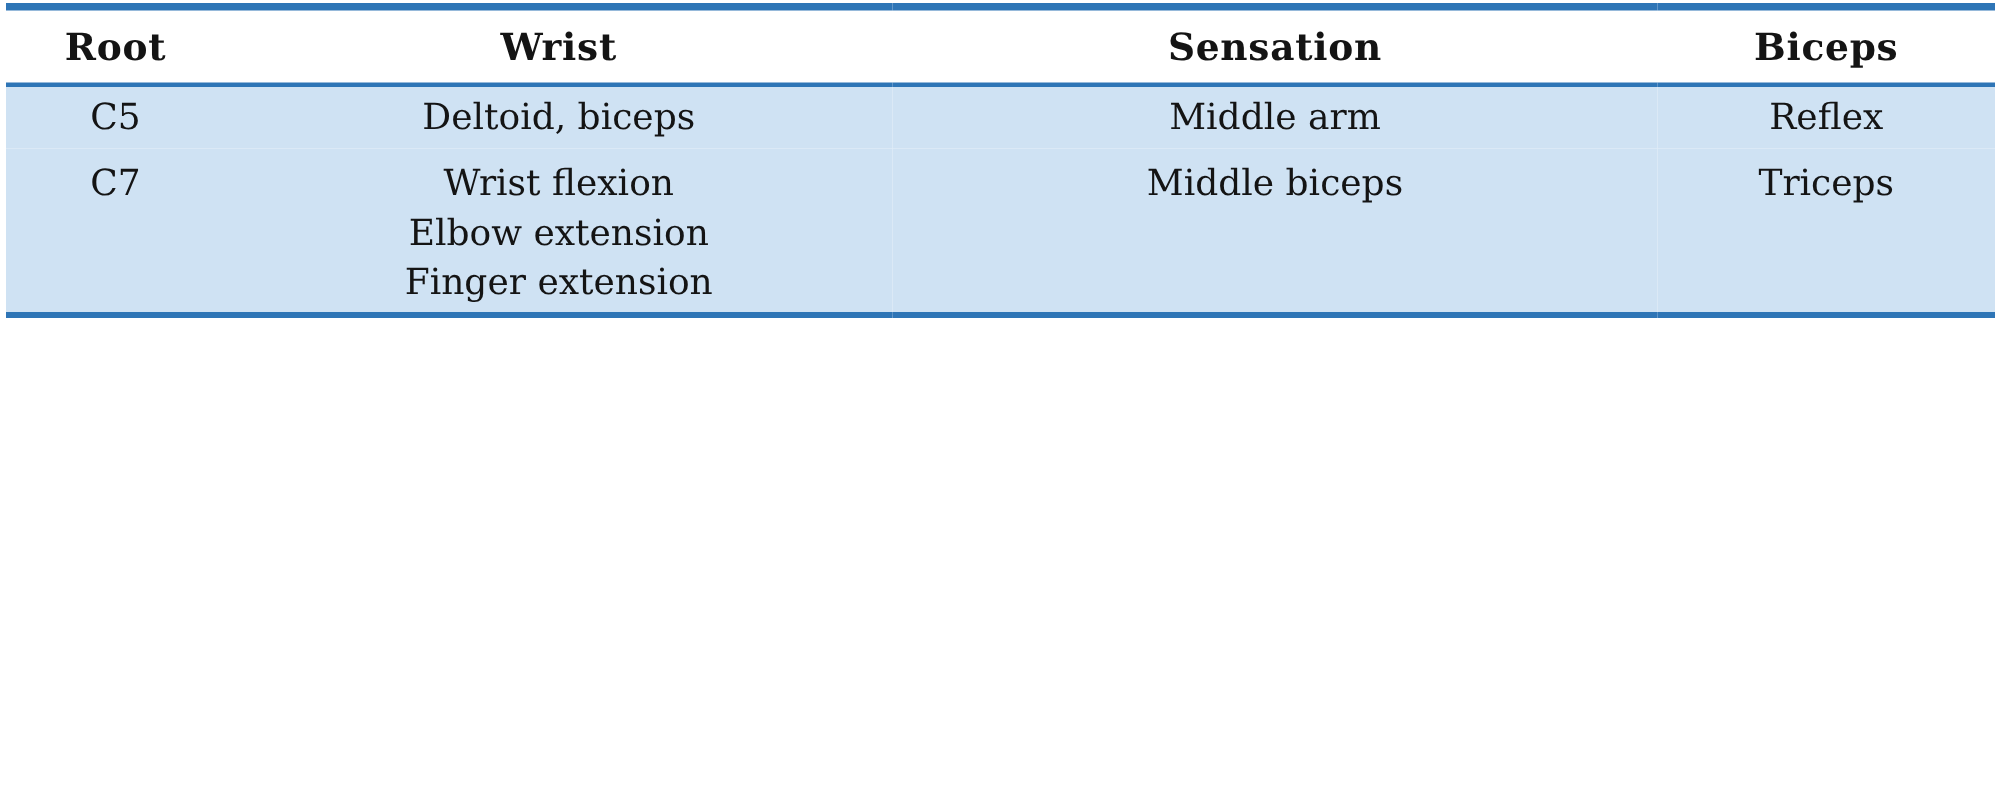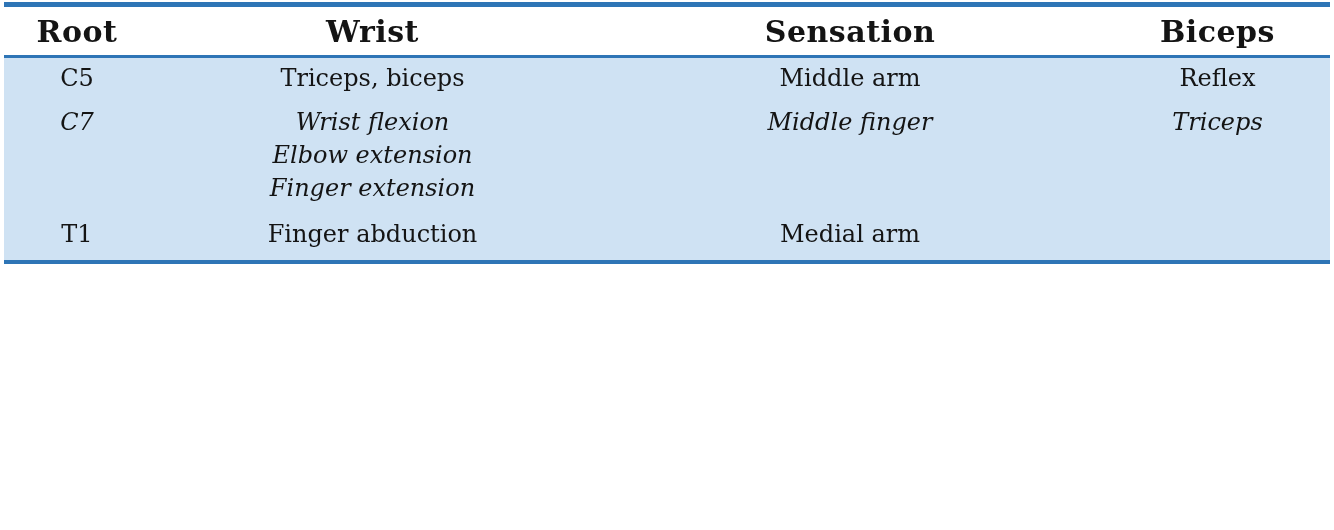--- a/index.html
+++ b/index.html
@@ -26,42 +26,42 @@
   }
   col.c-root      { width: 146px; }
   col.c-motor     { width: 445px; }
   col.c-sensation { width: 510px; }
   col.c-reflex    { width: 225px; }
 
   thead tr {
     height: 52px;
   }
   th {
-    font-size: 30px;
+    font-size: 25px;
     font-weight: bold;
     text-align: center;
     vertical-align: middle;
     padding: 0;
     border-bottom: 3px solid #2e75b6;
     letter-spacing: 0.5px;
   }
   td {
     font-size: 24px;
     line-height: 33px;
     text-align: center;
     vertical-align: middle;
     padding: 0;
     white-space: pre-line;
     margin-left: 48px;
   }
   tr.shaded { background: #cfe2f3; }
 
   tr.r-c5 { height: 42px; }
   tr.r-c6 { height: 141px; }
-  tr.r-c7 { height: 111px; font-style: italic; }
+  tr.r-c7 { height: 111px; }
   tr.r-c8 { height: 91px; }
   tr.r-t1 { height: 52px; }
 
   tr.r-c6 td { vertical-align: top; padding-top: 14px; }
   tr.r-c7 td { vertical-align: top; padding-top: 7px; }
   tr.r-c8 td { vertical-align: top; padding-top: 4px; }
 </style>
 </head>
 <body>
 
@@ -77,33 +77,27 @@
       <tr class="header-row">
         <th>Root</th>
         <th>Wrist</th>
         <th>Sensation</th>
         <th>Biceps</th>
       </tr>
     </thead>
     <tbody>
       <tr class="r-c5 shaded">
         <td>C5</td>
-        <td>Triceps, biceps</td>
+        <td>Deltoid, biceps</td>
         <td>Middle arm</td>
         <td>Reflex</td>
       </tr>
       <tr class="r-c7 shaded">
         <td>C7</td>
         <td>Wrist flexion
 Elbow extension
 Finger extension</td>
-        <td>Middle finger</td>
+        <td>Middle biceps</td>
         <td>Triceps</td>
-      </tr>
-      <tr class="r-t1 shaded">
-        <td>T1</td>
-        <td>Finger abduction</td>
-        <td>Medial arm</td>
-        <td></td>
       </tr>
     </tbody>
   </table>
 </div>
 
 </body></html>

